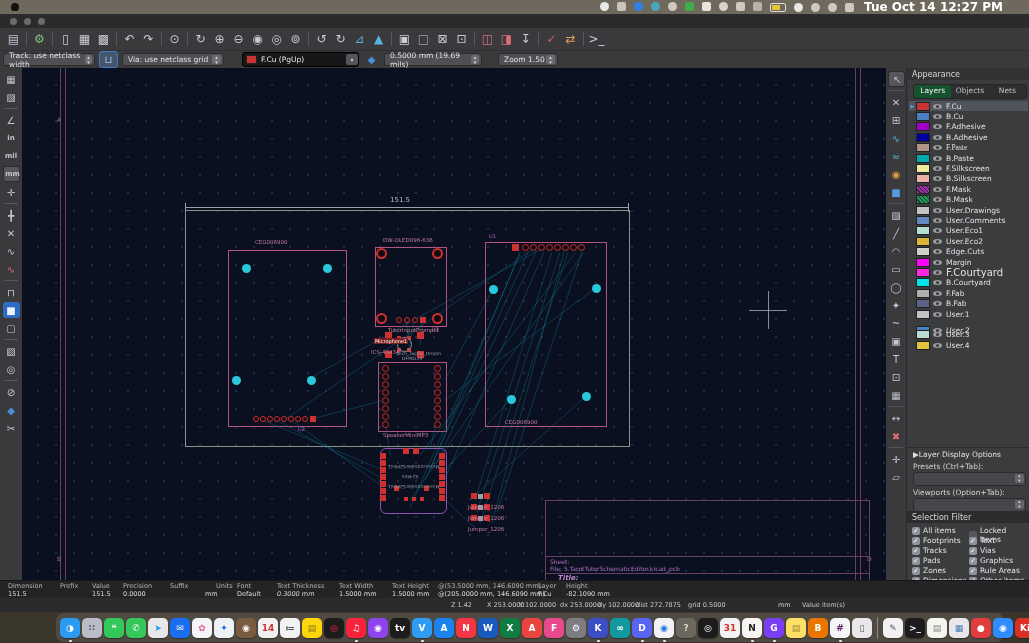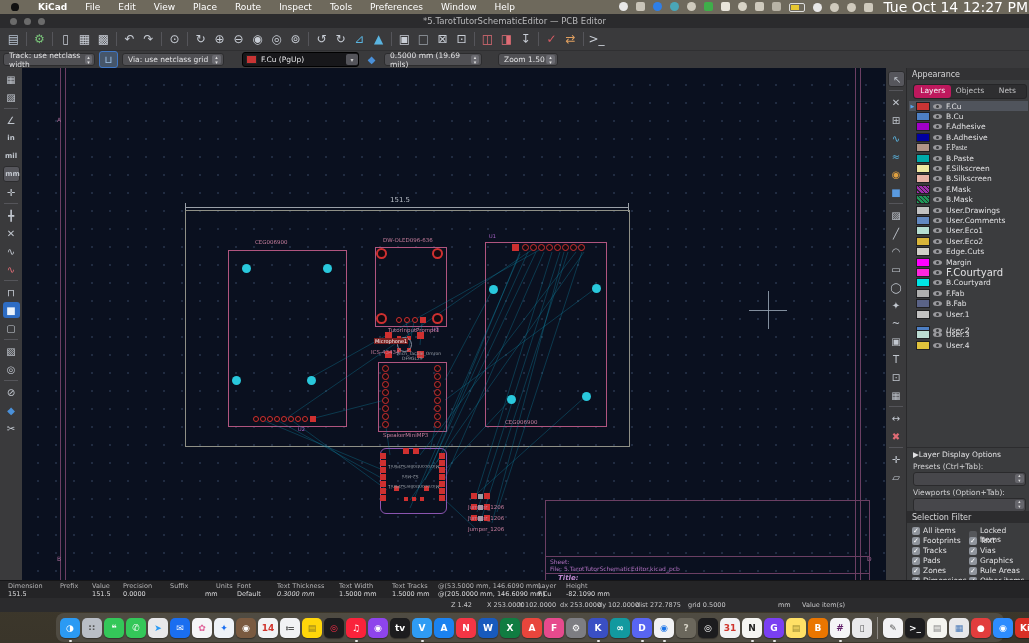--- a/index.html
+++ b/index.html
@@ -13,21 +13,21 @@
   
   #menubar{left:0;top:0;width:1029px;height:14px;background:#6e695c;display:flex;align-items:center;font-size:9px;color:#fff;}
   #menubar .apple{width:8px;height:8px;border-radius:50% 50% 45% 45%;background:#111;margin:0 10px 0 11px;}
   #menubar .mitem{padding:0 9px;white-space:nowrap;}
   #menubar .mitem.bold{font-weight:bold;}
   #menubar .spacer{flex:1;}
   #menubar .sticon{width:9px;height:9px;border-radius:50%;margin:0 4px;display:inline-block;}
   #menubar .sticon.sq{border-radius:2px;}
   #menubar .battery{width:14px;height:7px;border:1px solid #ddd;border-radius:2px;margin:0 4px;position:relative;}
   #menubar .battery i{position:absolute;left:1px;top:1px;bottom:1px;width:8px;background:#e7c832;display:block;}
-  #menubar .clock{margin:0 1px 0 6px;white-space:nowrap;font-size:14px;}
+  #menubar .clock{margin:0 26px 0 6px;white-space:nowrap;font-size:12px;font-weight:bold;}
   
   #titlebar{left:0;top:14px;width:1029px;height:14px;background:#2b2b2d;border-bottom:1px solid #1c1c1e;}
   #titlebar .dot{position:absolute;top:4px;width:7px;height:7px;border-radius:50%;background:#6b6b6b;}
   #titlebar .title{position:absolute;left:0;right:0;top:2px;text-align:center;font-size:8.5px;color:#b8b8ba;}
   
   #toolbar1{left:0;top:28px;width:1029px;height:22px;background:#3a3a3c;display:flex;align-items:center;padding-left:4px;box-sizing:border-box;}
   #toolbar1 .ticon{width:19px;height:18px;display:flex;align-items:center;justify-content:center;font-size:12px;color:#c9ced6;border-radius:3px;}
   #toolbar1 .tsep{width:1px;height:14px;background:#55555a;margin:0 3px;}
   #toolbar2{left:0;top:50px;width:1029px;height:18px;background:#3a3a3c;border-top:1px solid #303032;display:flex;align-items:center;padding-left:3px;box-sizing:border-box;gap:4px;}
   .sel{height:13px;background:#505054;border:1px solid #2c2c2e;border-radius:3px;display:flex;align-items:center;font-size:7.5px;color:#e2e2e4;padding:0 2px 0 5px;box-sizing:border-box;}
@@ -69,21 +69,21 @@
   .clabel.sheettitle{color:#c08ad0;font-size:7px;font-weight:bold;font-style:italic;}
   .dimline{position:absolute;height:1px;background:#9aa0a8;}
   .dimtick{position:absolute;width:1px;background:#9aa0a8;}
   .tbline{position:absolute;background:#6b3f63;}
   #crosshair .h,#crosshair .v{position:absolute;background:#98a4b4;opacity:.85;}
   
   #panel{left:906px;top:68px;width:123px;height:512px;background:#3b3c3e;border-left:1px solid #29292b;box-sizing:border-box;color:#d8d8da;}
   #panel .phead{position:absolute;left:0;top:0;width:100%;height:12px;background:#323234;font-size:8px;padding:2px 0 0 5px;box-sizing:border-box;}
   #ptabs{position:absolute;left:6px;top:16px;width:112px;height:13px;display:flex;background:#2e2e30;border-radius:3px;border:1px solid #252527;}
   #ptabs .tab{flex:1;font-size:7.5px;text-align:center;line-height:12px;color:#c2c2c4;border-radius:3px;}
-  #ptabs .tab.active{background:#be185d;color:#f2f2f4;}
+  #ptabs .tab.active{background:#14532d;color:#f2f2f4;}
   .lrow{position:absolute;left:2px;width:119px;height:10px;display:flex;align-items:center;font-size:7.5px;color:#e0e0e2;}
   .lrow.selected{background:#50545c;}
   .lrow .arr{width:7px;font-size:5px;color:#5aa2e8;text-align:center;}
   .lrow .sw{width:12px;height:7px;border:1px solid #202022;margin-right:3px;flex:none;}
   .lrow .eye{width:9px;height:5px;border-radius:50%;background:#9a9a9e;margin-right:4px;position:relative;flex:none;}
   .lrow .eye::after{content:"";position:absolute;left:3px;top:1px;width:3px;height:3px;border-radius:50%;background:#3b3c3e;}
   #ldo{position:absolute;left:0;top:379px;width:100%;height:12px;font-size:7.5px;padding:2px 0 0 6px;box-sizing:border-box;border-top:1px solid #2c2c2e;color:#e2e2e4;}
   .plabel{position:absolute;left:6px;font-size:7.5px;color:#d2d2d4;}
   .pselect{position:absolute;left:6px;width:111px;height:12px;background:#47474b;border:1px solid #2a2a2c;border-radius:3px;}
   .pselect .stp{position:absolute;right:1px;top:1px;width:9px;height:9px;background:#66666c;border-radius:2px;color:#ddd;font-size:4.5px;line-height:4.5px;text-align:center;}
@@ -104,38 +104,36 @@
   #dock{left:60px;top:615px;height:26px;display:flex;align-items:center;gap:2px;}
   .dicon{width:20px;height:20px;border-radius:5px;display:flex;align-items:center;justify-content:center;font-size:9px;font-weight:bold;color:#fff;position:relative;flex:none;box-shadow:0 1px 1px rgba(0,0,0,.35);}
   .dicon .rdot{position:absolute;left:50%;bottom:-4px;width:2.5px;height:2.5px;margin-left:-1px;border-radius:50%;background:#e8e8e8;}
   .dsep{width:1px;height:22px;background:rgba(255,255,255,.35);margin:0 3px;flex:none;}
 </style>
 </head>
 <body>
 
 <div class="abs" id="menubar">
   <span class="apple"></span>
-  <span id="menu-items"><span class="mitem bold">KiCad</span><span class="mitem">File</span><span class="mitem">Edit</span><span class="mitem">View</span><span class="mitem">Place</span><span class="mitem">Route</span><span class="mitem">Inspect</span><span class="mitem">Tools</span><span class="mitem">Preferences</span><span class="mitem">Window</span><span class="mitem">Help</span></span>
   <span class="spacer"></span>
   <span id="menu-status"><span class="sticon" style="background: rgb(232, 232, 232);"></span><span class="sticon sq" style="background: rgb(201, 196, 184);"></span><span class="sticon" style="background: rgb(47, 127, 232);"></span><span class="sticon" style="background: rgb(74, 166, 184);"></span><span class="sticon" style="background: rgb(207, 202, 189);"></span><span class="sticon sq" style="background: rgb(63, 174, 74);"></span><span class="sticon sq" style="background: rgb(232, 228, 218);"></span><span class="sticon" style="background: rgb(216, 211, 198);"></span><span class="sticon sq" style="background: rgb(207, 202, 189);"></span><span class="sticon sq" style="background: rgb(184, 179, 166);"></span></span>
   <span class="battery">
       <i></i>
     </span>
   <span class="sticon" style="background:#e8e8e8"></span>
   <span class="sticon" style="background:#cfcabd"></span>
   <span class="sticon" style="background:#cfcabd"></span>
   <span class="sticon sq" style="background:#cfcabd"></span>
   <span class="clock">Tue Oct 14  12:27 PM</span>
 </div>
 
 <div class="abs" id="titlebar">
   <span class="dot" style="left:10px"></span>
   <span class="dot" style="left:24px"></span>
   <span class="dot" style="left:38px"></span>
-  <span class="title">*5.TarotTutorSchematicEditor — PCB Editor</span>
 </div>
 
 <div class="abs" id="toolbar1">
     <div class="ticon" style="color: rgb(185, 196, 210);">▤</div>
     <div class="tsep"></div>
     <div class="ticon" style="color: rgb(122, 196, 122);">⚙</div>
     <div class="tsep"></div>
     <div class="ticon" style="color: rgb(201, 206, 214);">▯</div>
     <div class="ticon" style="color: rgb(201, 206, 214);">▦</div>
     <div class="ticon" style="color: rgb(201, 206, 214);">▩</div>
@@ -647,21 +645,21 @@
     <div class="lab" style="left: 170px;">Suffix</div>
     <div class="val" style="left: 170px;"></div>
     <div class="lab" style="left: 216px;">Units</div>
     <div class="val" style="left: 205px;">mm</div>
     <div class="lab" style="left: 237px;">Font</div>
     <div class="val" style="left: 237px;">Default</div>
     <div class="lab" style="left: 277px;">Text Thickness</div>
     <div class="val" style="left: 277px; font-style: italic;">0.3000 mm</div>
     <div class="lab" style="left: 339px;">Text Width</div>
     <div class="val" style="left: 339px;">1.5000 mm</div>
-    <div class="lab" style="left: 392px;">Text Tracks</div>
+    <div class="lab" style="left: 392px;">Text Height</div>
     <div class="val" style="left: 392px;">1.5000 mm</div>
     <div class="lab" style="left: 438px;">@(53.5000 mm, 146.6090 mm)</div>
     <div class="val" style="left: 438px;">@(205.0000 mm, 146.6090 mm)</div>
     <div class="lab" style="left: 538px;">Layer</div>
     <div class="val" style="left: 538px;">F.Cu</div>
     <div class="lab" style="left: 566px;">Height</div>
     <div class="val" style="left: 566px;">-82.1090 mm</div>
   </div>
 <div class="abs" id="status2">
     <div class="itm" style="left: 451px;">Z 1.42</div>

